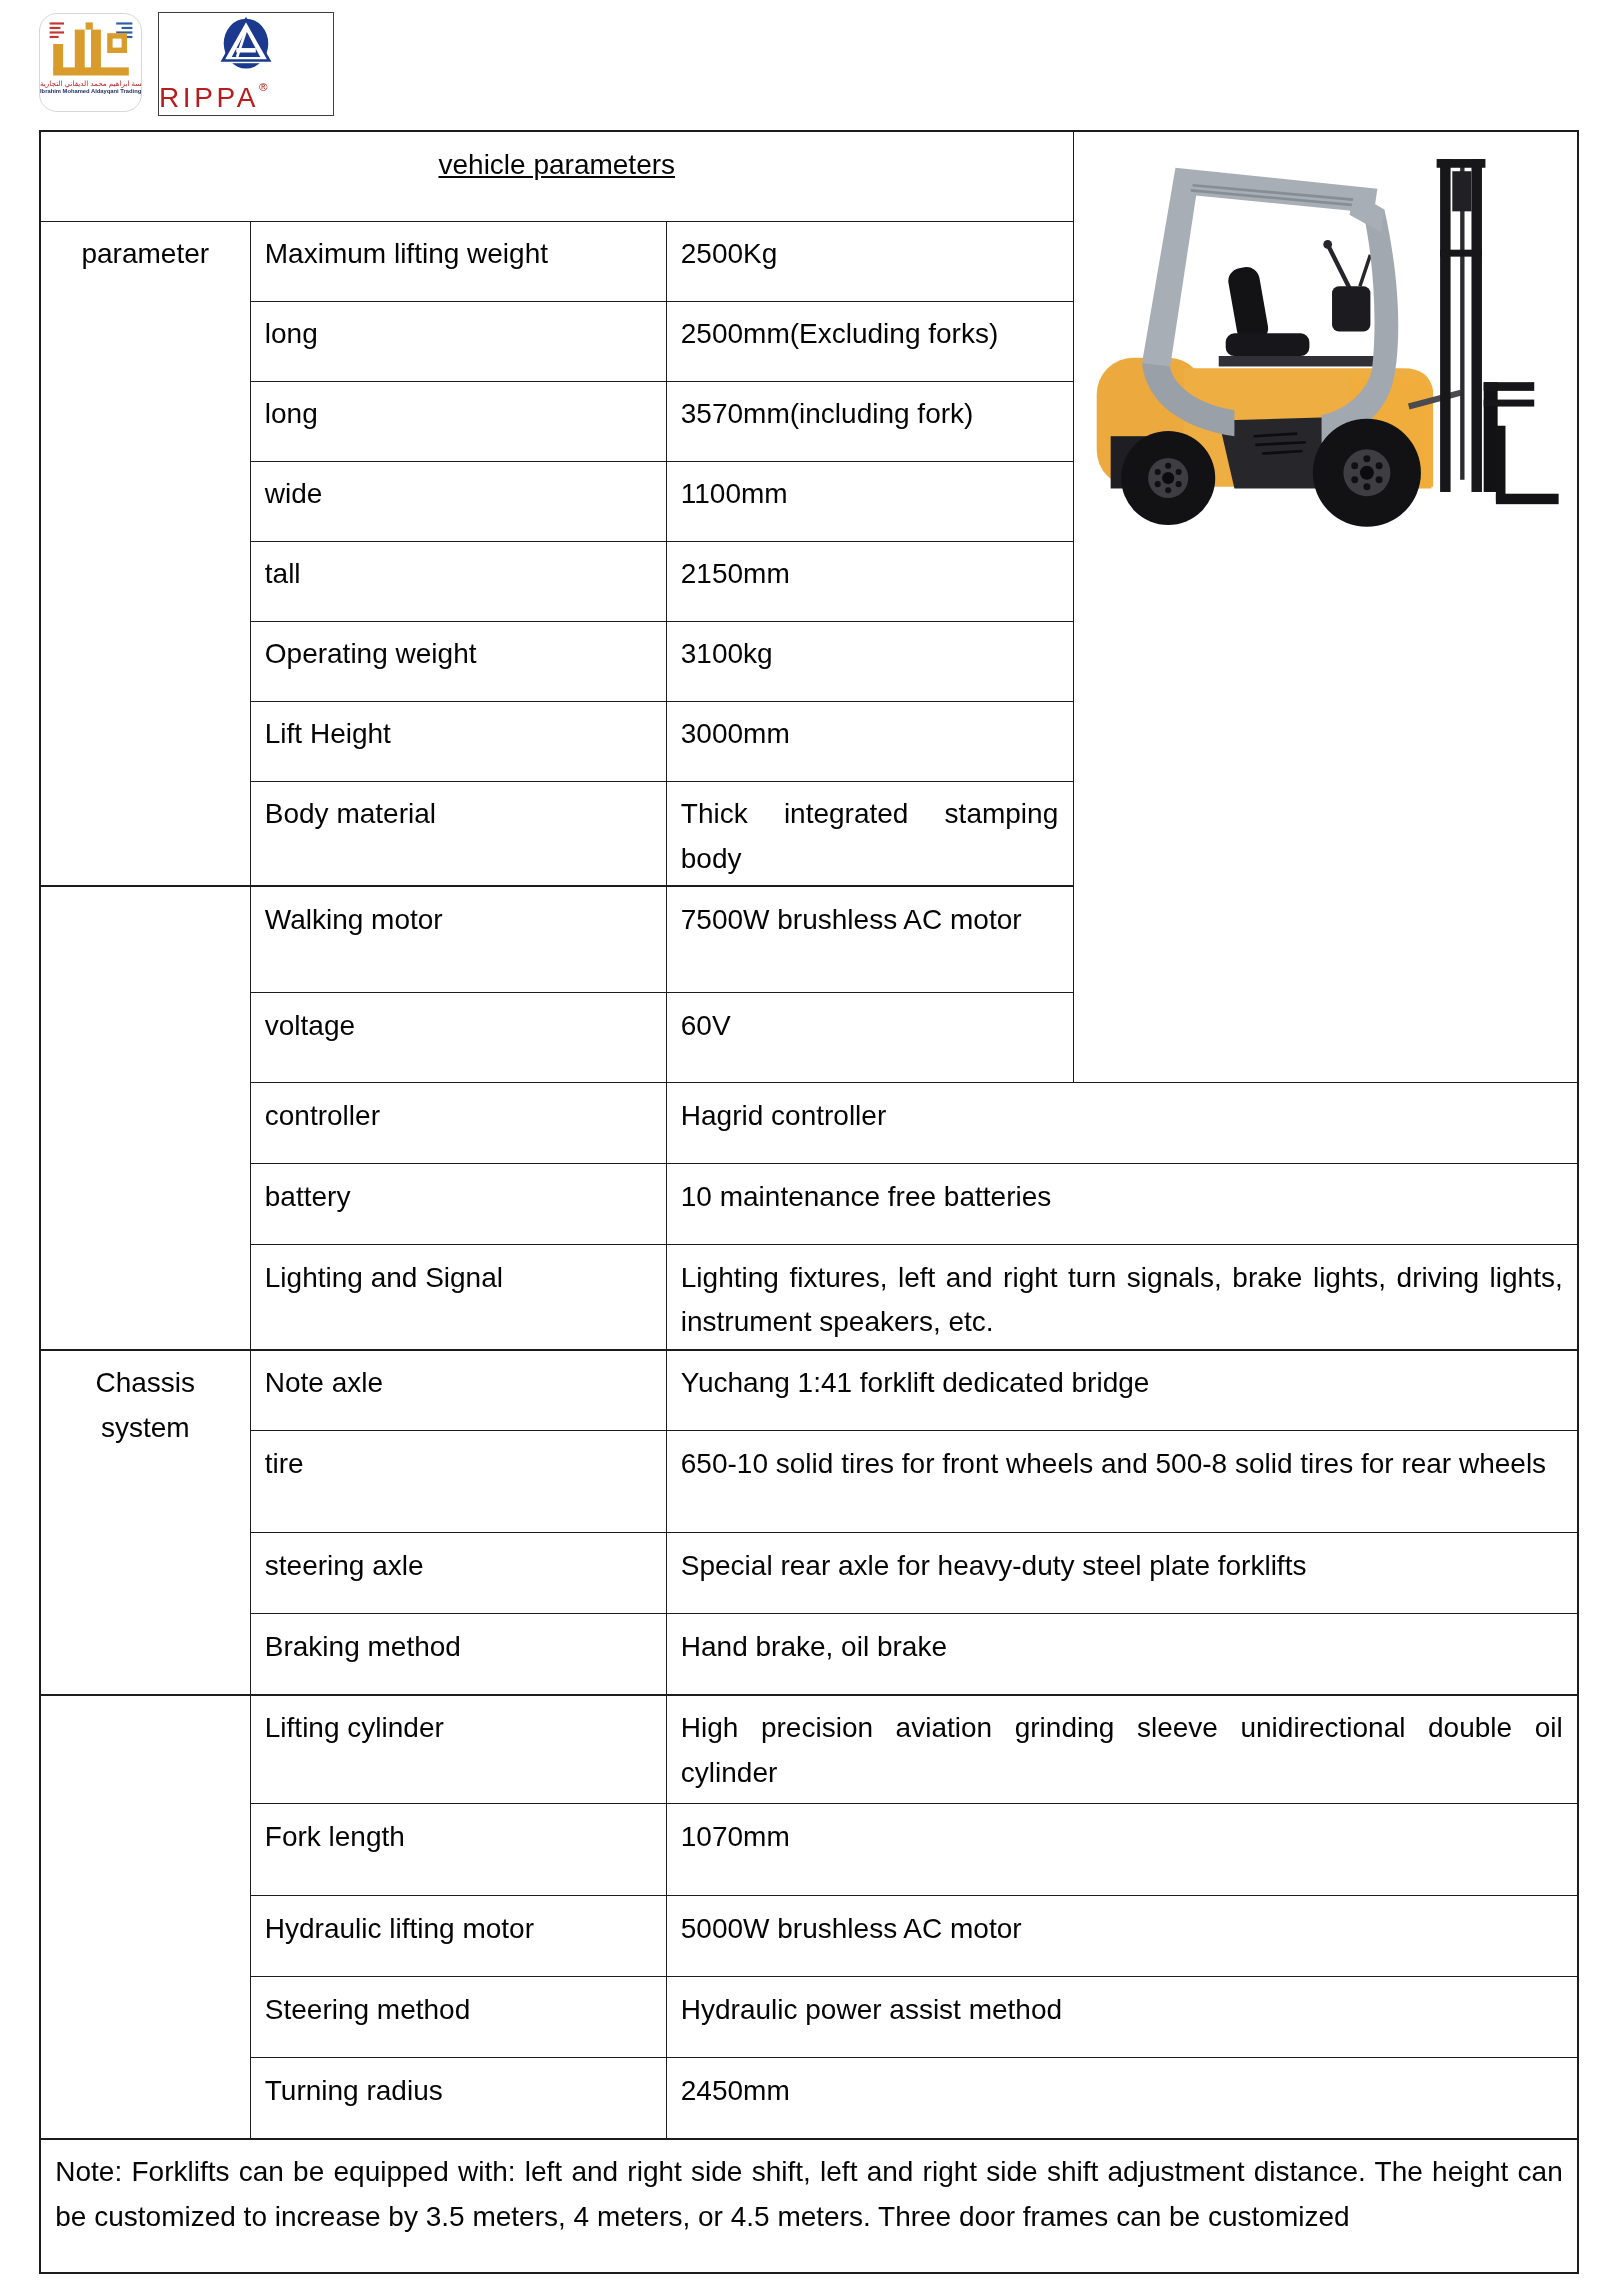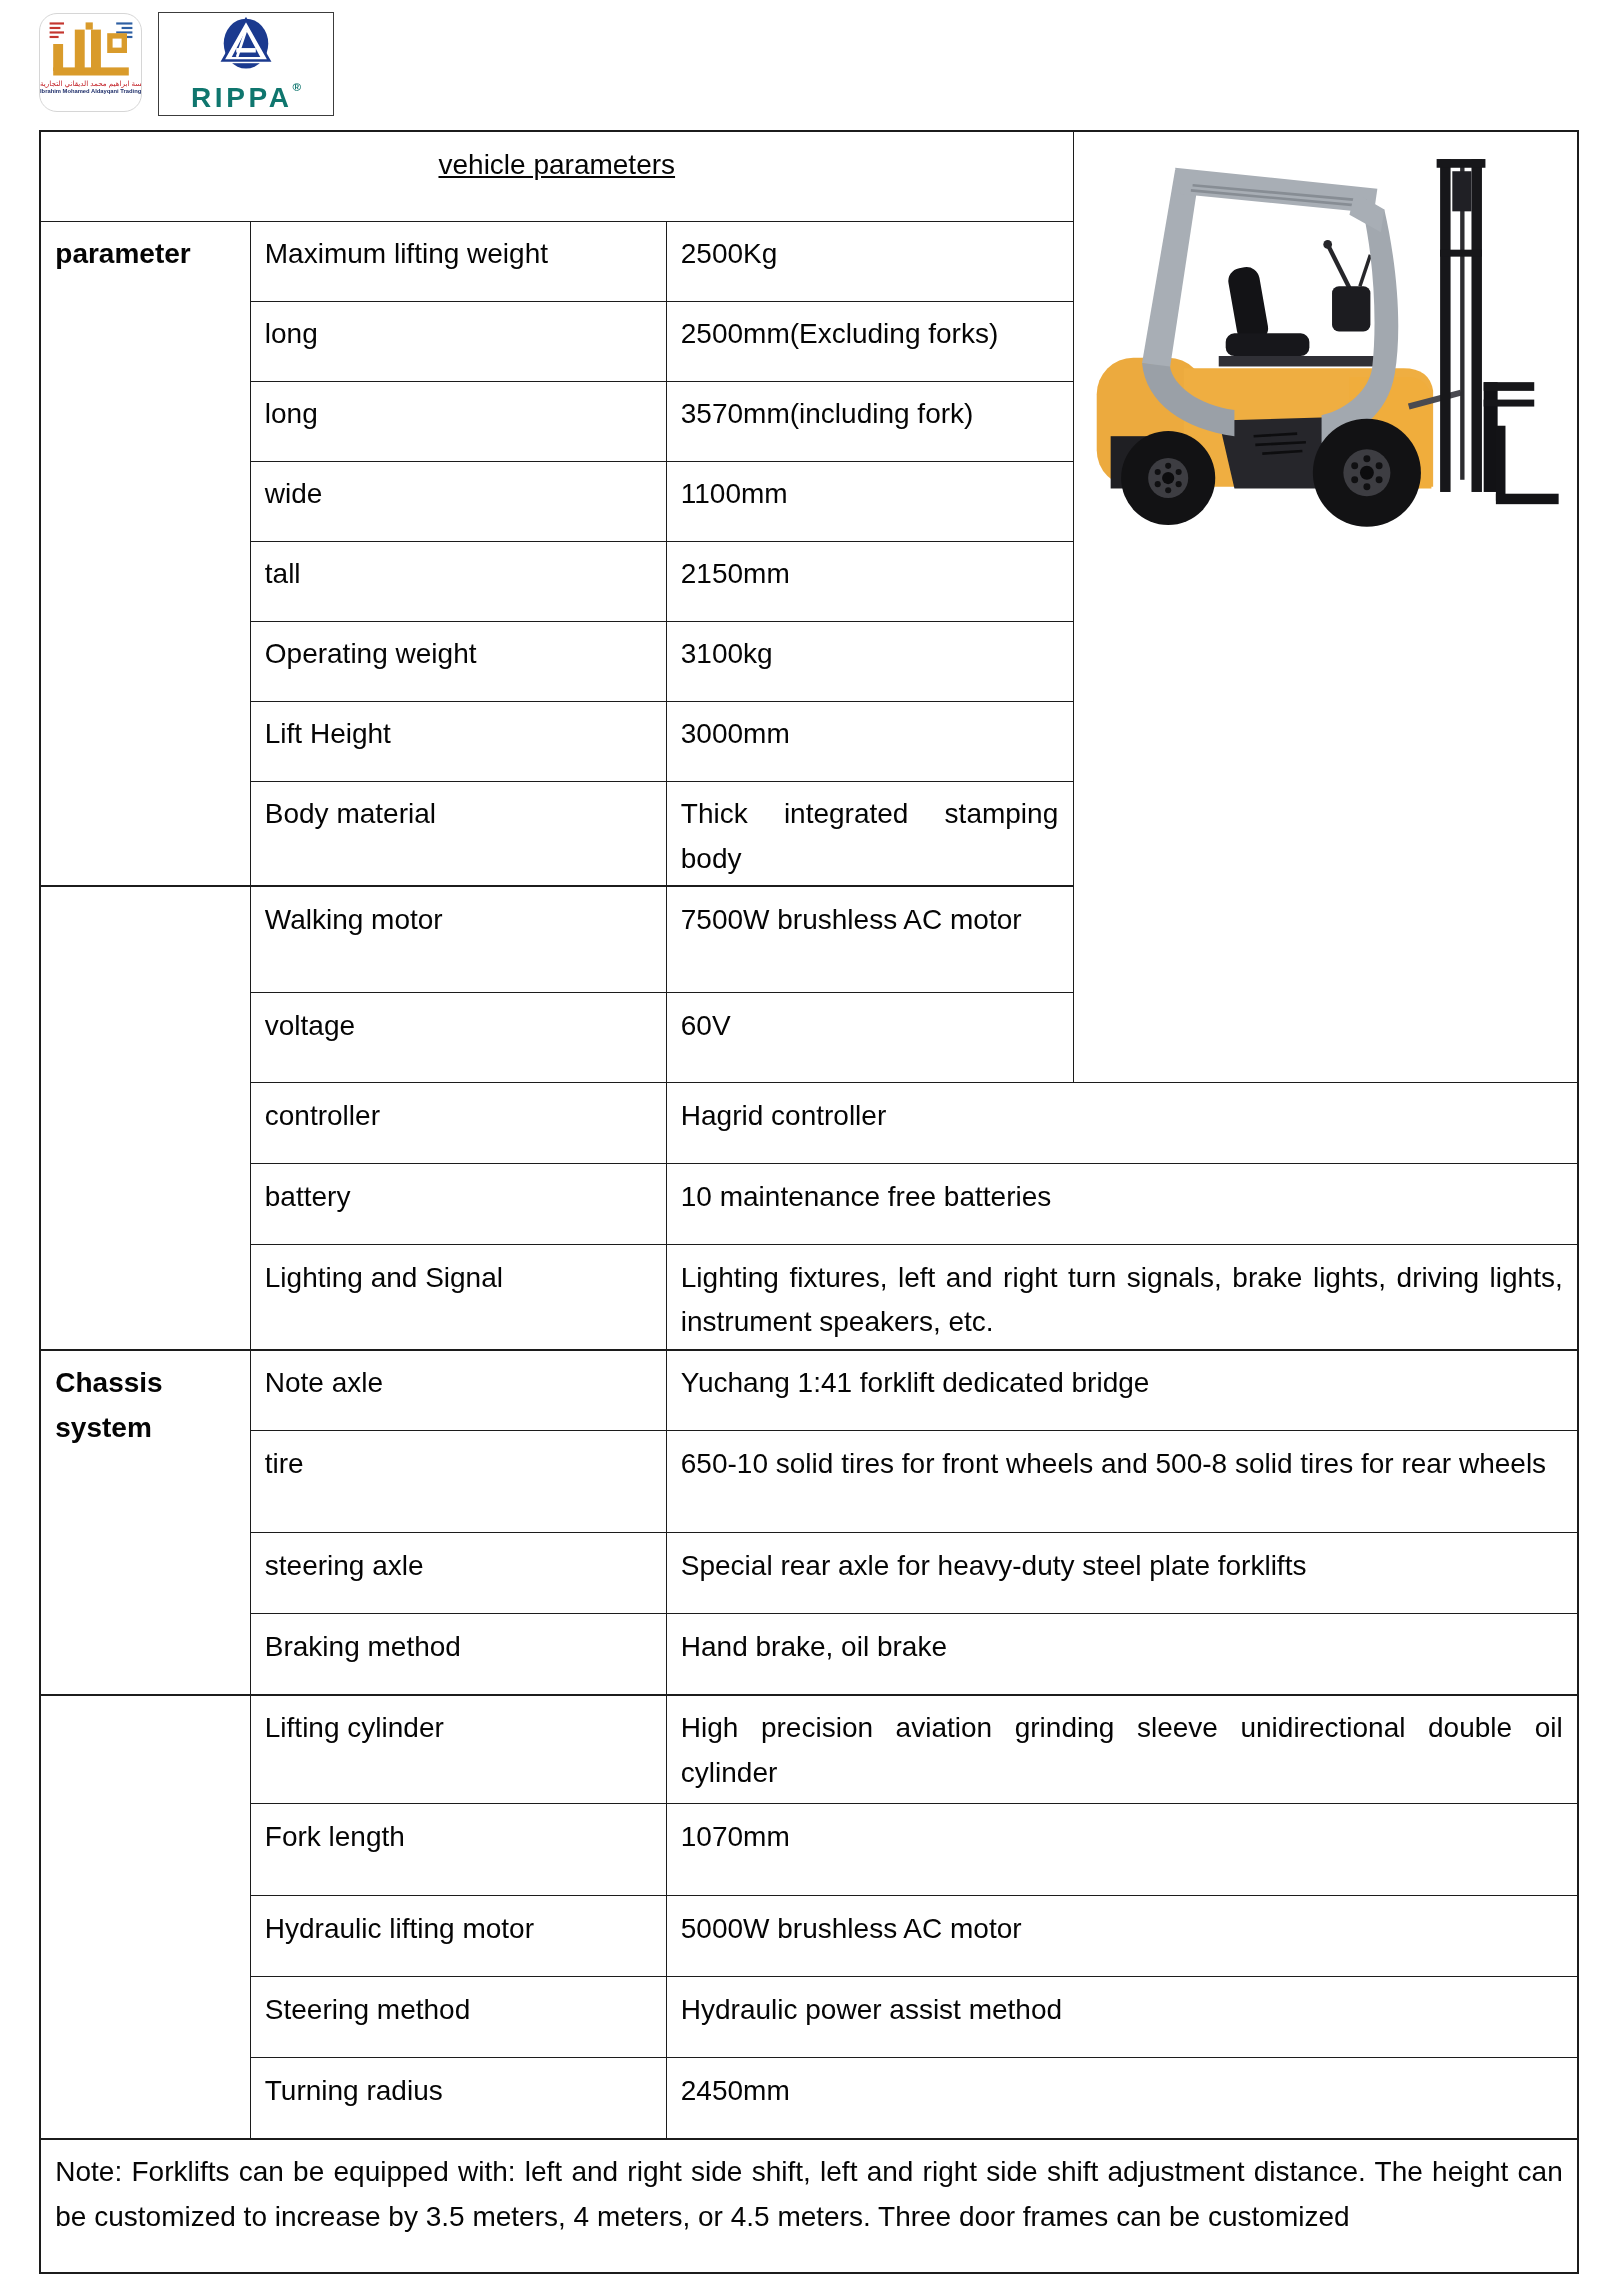--- a/index.html
+++ b/index.html
@@ -22,22 +22,22 @@
   .logo1-en {
     width:100%; text-align:center; font-size:5.8px; line-height:7.2px; color:#20306b;
     white-space:nowrap; overflow:hidden; font-weight:bold;
   }
   .logo-box2 {
     position:absolute; left:158px; top:11.6px; width:176px; height:104px;
     background:#fff; border:1.8px solid #3c3c3c;
   }
   .logo-box2 svg { display:block; margin:3.6px auto 0 auto; }
   .rippa-word {
-    text-align:center; font-size:28px; font-weight:bold; letter-spacing:3.6px;
-    color:#0f766e; line-height:27px; position:relative;
+    font-size:28px; font-weight:normal; letter-spacing:3.6px;
+    color:#b91c1c; line-height:27px; position:relative;
   }
   .rippa-reg { font-size:11.6px; vertical-align:16px; letter-spacing:0; }
   .doc-title {
     position:absolute; left:103px; right:0; top:47px;
     text-align:center; font-size:39px; font-weight:400; color:#090909;
   }
   
   table.cfg {
     position:absolute; left:39px; top:130px;
     width:1540px; border-collapse:collapse; table-layout:fixed;
@@ -45,21 +45,21 @@
   }
   table.cfg td {
     border:1.8px solid #1c1c1c; vertical-align:top;
     padding:10.7px 14.3px 3.6px 14.3px; font-size:28px; line-height:1.6; color:#050505;
   }
   td.vh-header {
     text-align:center; vertical-align:middle; font-size:33px; padding:0;
     border-bottom-width:2.7px;
     text-decoration:underline;
   }
-  td.group   { vertical-align:middle; padding:0 9px;font-weight:bold; }
+  td.group   { text-align:center; vertical-align:middle; padding:0 9px; }
   td.value   { text-align:justify; }
   td.padR    { padding-right:56px; }
   td.img-cell{ vertical-align:middle; text-align:center; padding:0; }
   tr.thick > td { border-top-width:2.7px; }
   td.note-cell {
     text-align:justify; padding:11.6px 63px 3.6px 16px; line-height:1.45; font-size:28px;
   }
 </style>
 </head>
 <body>

